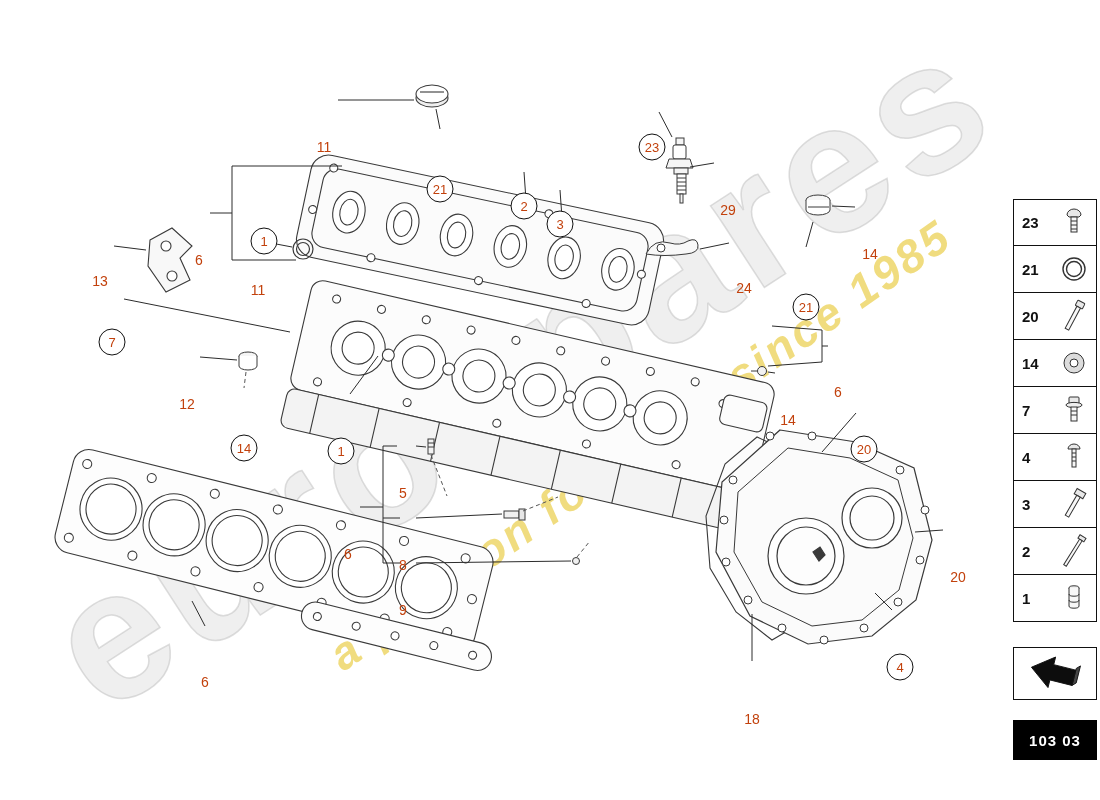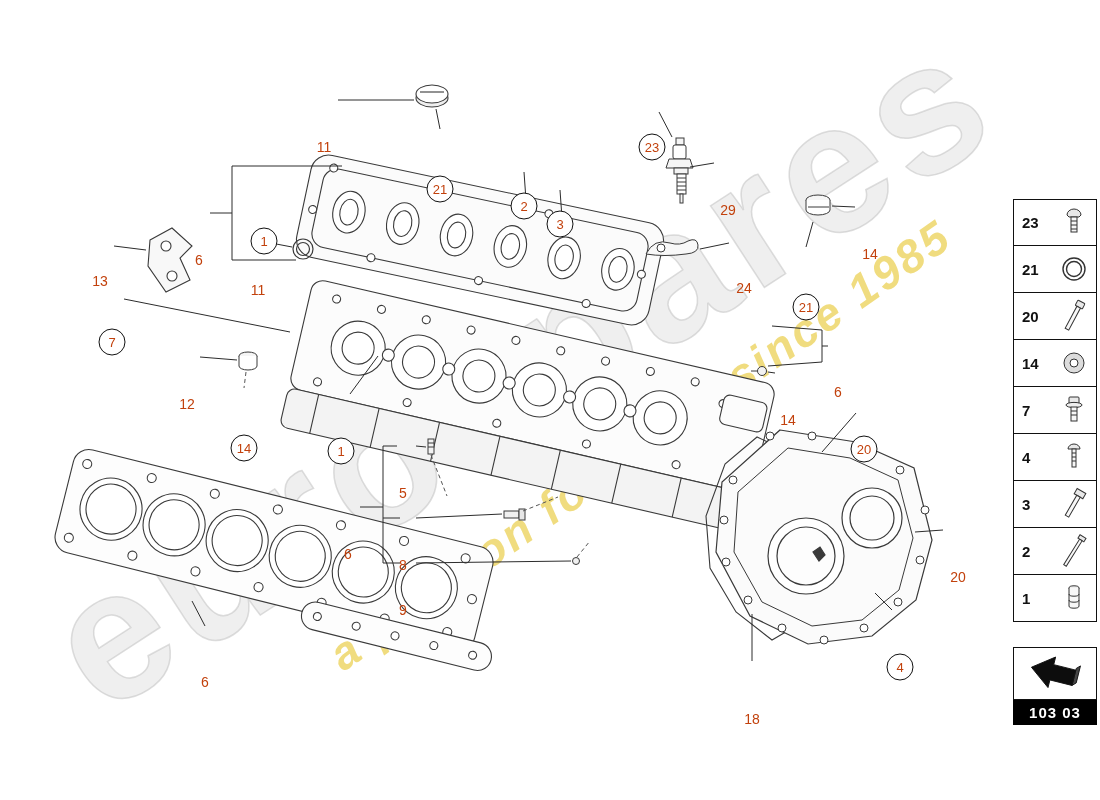--- a/index.html
+++ b/index.html
@@ -42,21 +42,21 @@
   .cell:first-child { border-top:1.5px solid #111; }
   .cell .num { font-size:15px; font-weight:700; color:#111; }
   .part-icon { width:34px; height:38px; }
 
   .navbox {
     position:absolute; left:1013px; top:647px; width:84px; height:53px;
     border:1.5px solid #111; background:#fff; z-index:5;
     display:flex; align-items:center; justify-content:center; cursor:pointer;
   }
   .codebar {
-    position:absolute; left:1013px; top:700px; width:84px; height:25px;
+    position:absolute; left:1013px; top:720px; width:84px; height:40px;
     background:#000; color:#fff; z-index:5;
     display:flex; align-items:center; justify-content:center;
     font-size:15px; font-weight:700; letter-spacing:1px;
   }
 </style>
 </head>
 <body>
 
 <div class="canvas">
 

